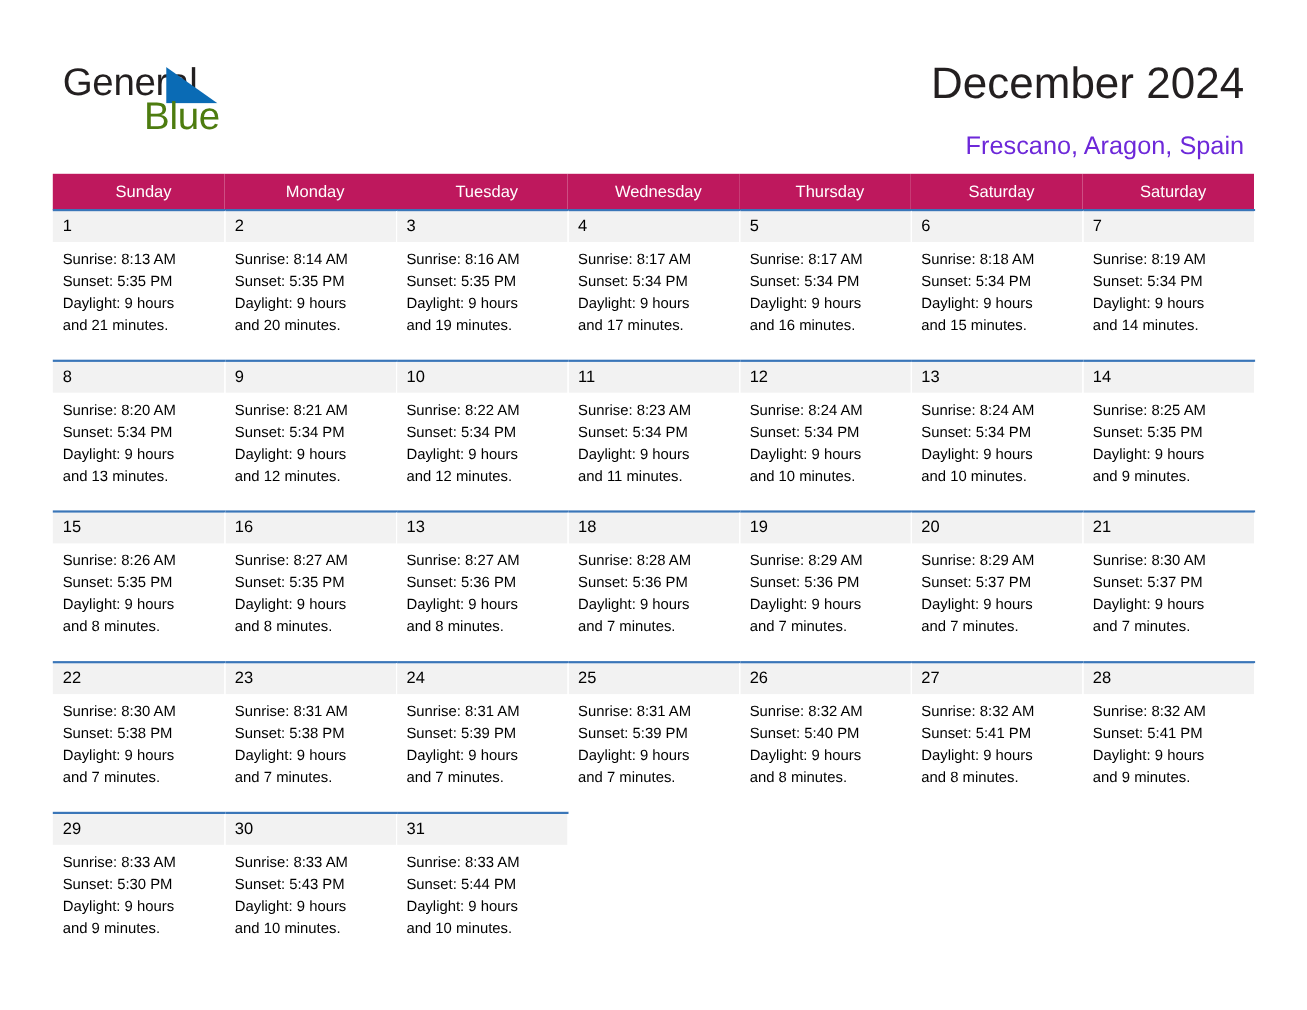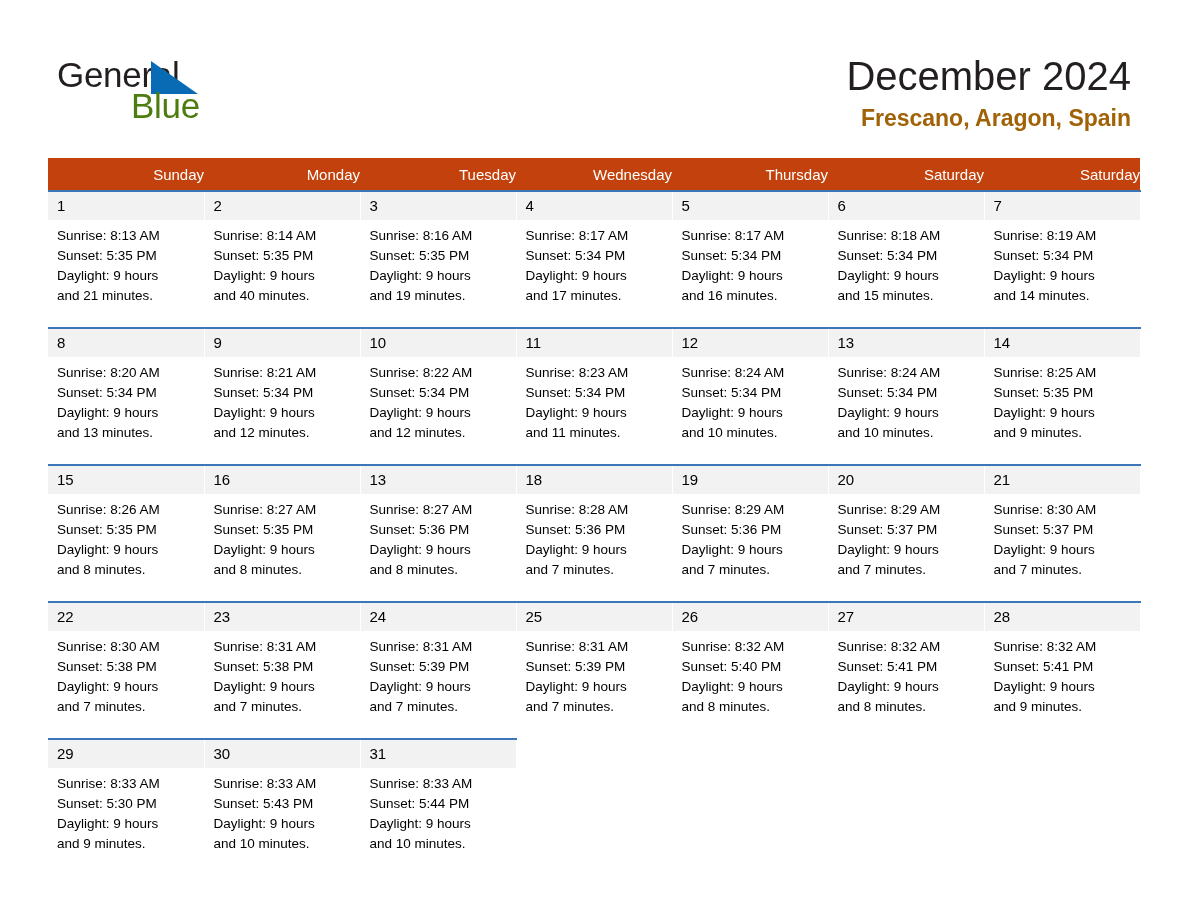--- a/index.html
+++ b/index.html
@@ -72,49 +72,48 @@
     top: 52px;
     font-size: 40px;
     line-height: 48px;
     color: #231f20;
     text-align: center;
     white-space: nowrap;
   }
   .subtitle {
     position: absolute;
     right: 57px;
-    top: 104px;
+    top: 118px;
     font-size: 23px;
     line-height: 28px;
-    color: #a16207;
+    color: #6d28d9;
     text-align: right;
     white-space: nowrap;
-    font-weight: bold;
   }
 
   
   .calendar {
     position: absolute;
     left: 48px;
     top: 158px;
     width: 1092px;
   }
   table.cal {
     border-collapse: collapse;
     table-layout: fixed;
     width: 1092px;
   }
   table.cal col { width: 156px; }
 
   thead th {
-    background: #c2410c;
+    background: #be185d;
     color: #ffffff;
     font-size: 15px;
     font-weight: normal;
-    text-align: right;
+    text-align: center;
     padding: 7px 0 7px 9px;
     height: 18px;
     vertical-align: middle;
     border: none;
   }
 
   tbody td {
     vertical-align: top;
     padding: 0;
     border: none;
@@ -208,21 +207,21 @@
               <div>Daylight: 9 hours</div>
               <div>and 21 minutes.</div>
             </div>
           </td>
           <td>
             <span class="daynum">2</span>
             <div class="details">
               <div>Sunrise: 8:14 AM</div>
               <div>Sunset: 5:35 PM</div>
               <div>Daylight: 9 hours</div>
-              <div>and 40 minutes.</div>
+              <div>and 20 minutes.</div>
             </div>
           </td>
           <td>
             <span class="daynum">3</span>
             <div class="details">
               <div>Sunrise: 8:16 AM</div>
               <div>Sunset: 5:35 PM</div>
               <div>Daylight: 9 hours</div>
               <div>and 19 minutes.</div>
             </div>

